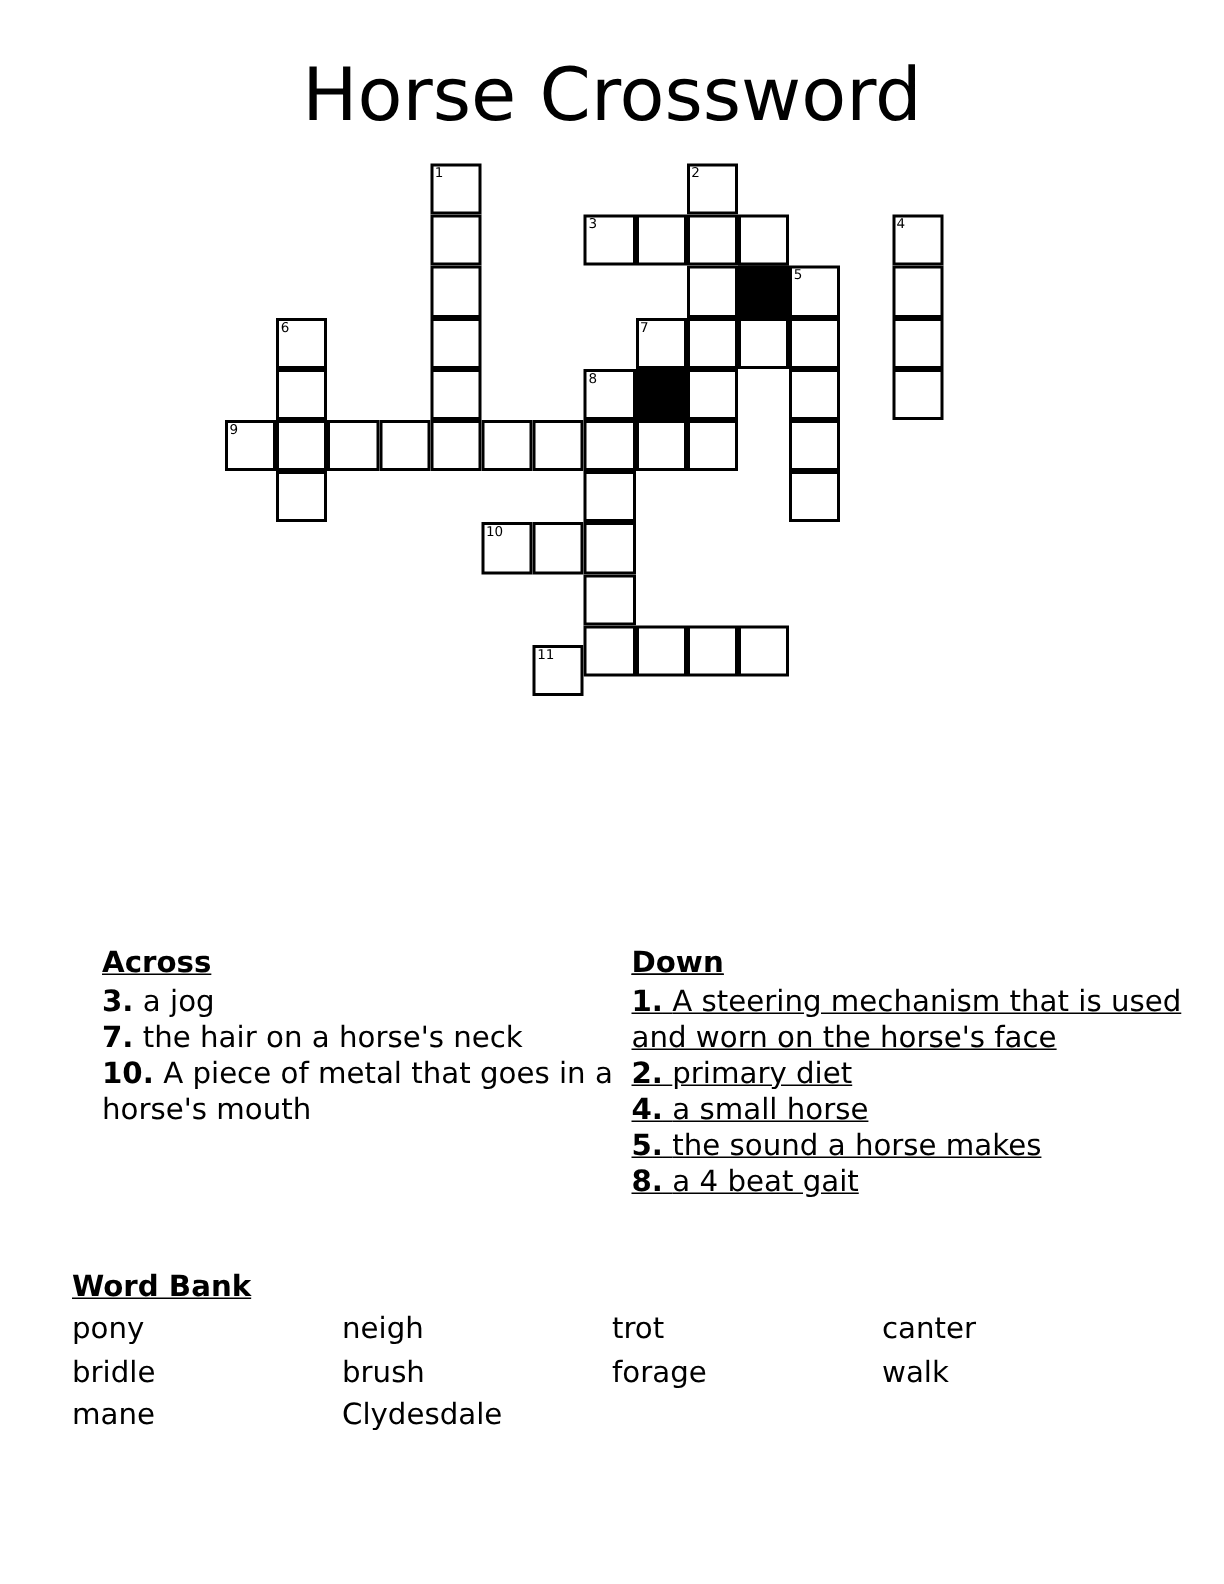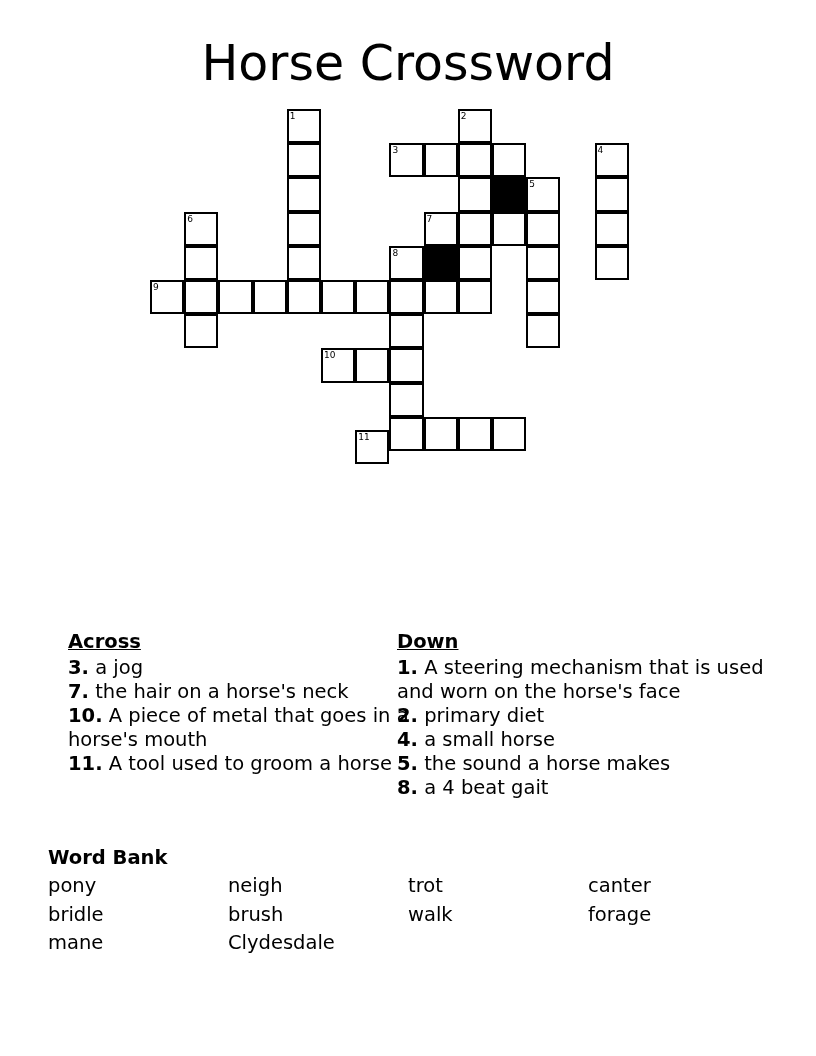--- a/index.html
+++ b/index.html
@@ -8,27 +8,27 @@
   .title { position:absolute; left:0; top:32px; width:816px; text-align:center;
            font-size:49px; font-weight:normal; letter-spacing:0px; line-height:64px; }
   .grid { position:absolute; left:151px; top:110px; width:480px; height:345px; }
   .cell { position:absolute; width:34.2px; height:34.2px; box-sizing:border-box;
           border:2px solid #000; background:#fff; margin-left:-1px; margin-top:-1px; }
   .cell.black { background:#000; }
   .cell .num { position:absolute; left:1px; top:0px; font-size:9px; line-height:10px;
                font-family:"DejaVu Sans", sans-serif; }
   .clues { position:absolute; top:630px; font-size:19.5px; line-height:24px; }
   .clues.across { left:48px; width:350px;margin-left:20px; }
-  .clues.down { left:397px; width:370px; }
+  .clues.down { left:421px; width:370px;text-decoration:underline; }
   .clues h3 { margin:0 0 2px 0; font-size:19.5px; font-weight:bold; text-decoration:underline;
               line-height:24px; }
   .clue { margin:0; }
   .clue b { font-weight:bold; }
   .wordbank { position:absolute; left:48px; top:846px; width:720px; font-size:19.5px; line-height:28.5px; }
-  .wordbank h3 { margin:0; font-size:19.5px; font-weight:bold; line-height:24px; }
+  .wordbank h3 { margin:0; font-size:19.5px; font-weight:bold; text-decoration:underline; line-height:24px; }
   .wb-grid { display:grid; grid-template-columns:180px 180px 180px 180px; margin-top:2px; }
 </style>
 </head>
 <body>
 
 <div class="title">Horse Crossword</div>
 
 <div class="grid" id="grid">
     <div class="cell" style="left: 136.8px; top: 0px;">
       <span class="num">1</span>
@@ -103,21 +103,20 @@
     <div class="cell" style="left: 307.8px; top: 307.8px;"></div>
     <div class="cell" style="left: 342px; top: 307.8px;"></div>
   </div>
 
 <div class="clues across">
   <h3>Across</h3>
   <div id="across-list">
       <div class="clue"><b>3.</b> <span>a jog</span></div>
       <div class="clue"><b>7.</b> <span>the hair on a horse's neck</span></div>
       <div class="clue"><b>10.</b> <span>A piece of metal that goes in a horse's mouth</span></div>
-      <div class="clue"><b>11.</b> <span>A tool used to groom a horse</span></div>
     </div>
 </div>
 
 <div class="clues down">
   <h3>Down</h3>
   <div id="down-list">
       <div class="clue"><b>1.</b> <span>A steering mechanism that is used and worn on the horse's face</span></div>
       <div class="clue"><b>2.</b> <span>primary diet</span></div>
       <div class="clue"><b>4.</b> <span>a small horse</span></div>
       <div class="clue"><b>5.</b> <span>the sound a horse makes</span></div>
@@ -127,18 +126,18 @@
 
 <div class="wordbank">
   <h3>Word Bank</h3>
   <div class="wb-grid" id="wb-grid">
       <div>pony</div>
       <div>neigh</div>
       <div>trot</div>
       <div>canter</div>
       <div>bridle</div>
       <div>brush</div>
+      <div>forage</div>
       <div>walk</div>
-      <div>forage</div>
       <div>mane</div>
       <div>Clydesdale</div>
     </div>
 </div>
 
 </body></html>

